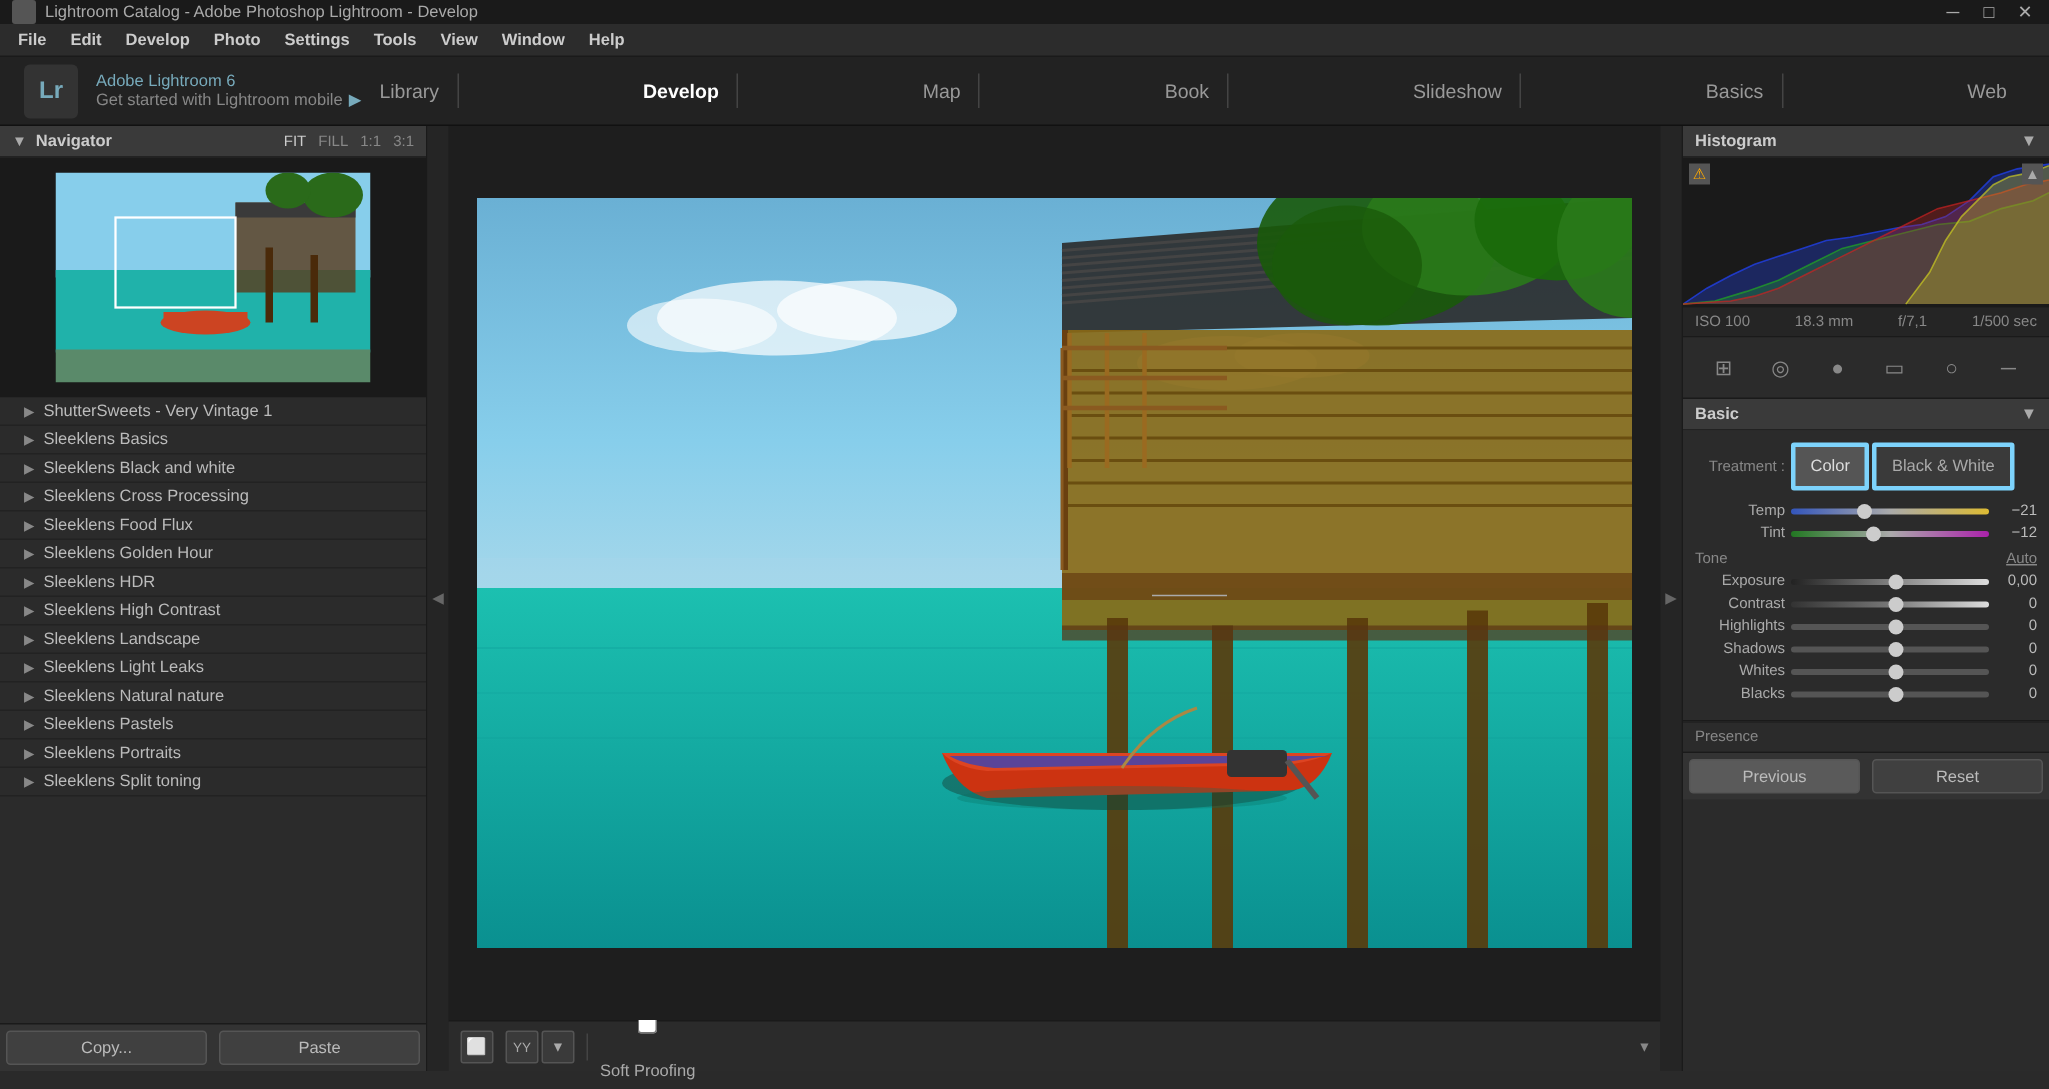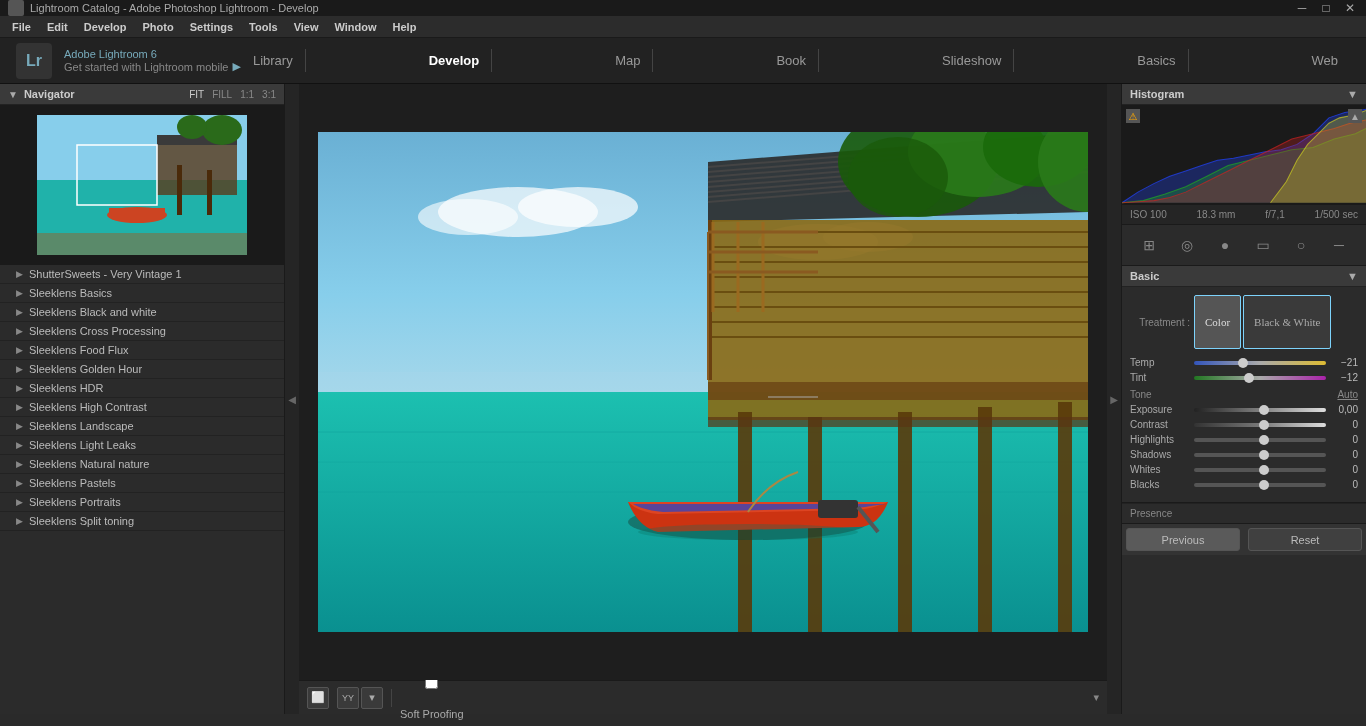--- a/index.html
+++ b/index.html
@@ -362,28 +362,27 @@
 
     .treatment-row {
       display: flex;
       align-items: center;
       margin-bottom: 8px;
       gap: 4px;
     }
     .treatment-label { color: #888; font-size: 10px; width: 60px; text-align: right; }
     .treatment-btns { display: flex; gap: 2px; }
     .treat-btn {
-      padding: 20px 10px;
+      padding: 7px 10px;
       background: #3a3a3a;
-      border: 1px solid #7dd3fc;
+      border: 3px solid #7dd3fc;
       color: #aaa;
       cursor: pointer;
       font-size: 11px;
       border-radius: 2px;
-      font-family: Liberation Serif, serif;
     }
     .treat-btn.active { background: #555; color: #ddd; }
 
     .wb-row {
       display: flex;
       align-items: center;
       margin-bottom: 8px;
       gap: 4px;
     }
     .wb-icon {
@@ -406,21 +405,21 @@
       padding: 1px 4px;
       cursor: pointer;
     }
 
     .slider-row {
       display: flex;
       align-items: center;
       margin-bottom: 4px;
       gap: 4px;
     }
-    .slider-label { color: #aaa; font-size: 10px; width: 60px; text-align: left; flex-shrink: 0; }
+    .slider-label { color: #aaa; font-size: 10px; width: 60px; text-align: right; flex-shrink: 0; }
     .slider-track {
       flex: 1;
       height: 4px;
       background: linear-gradient(to right, #335599, #aaa, #dd4444);
       border-radius: 2px;
       position: relative;
       cursor: pointer;
     }
     .slider-track.neutral { background: #555; }
     .slider-track.expo { background: linear-gradient(to right, #222, #ddd); }
@@ -666,20 +665,24 @@
         </div>
       </div>
       <div class="preset-group">
         <div class="preset-group-item">
           <span class="arrow">▶</span>
           <span>Sleeklens Split toning</span>
         </div>
       </div>
     </div>
 
+    <div id="left-bottom">
+      <button>Copy...</button>
+      <button>Paste</button>
+    </div>
   </div>
 
   <div id="left-collapse">
     <span>◀</span>
   </div>
 
   <div id="center-area">
     <div id="photo-container">
 
       <div id="main-photo">

